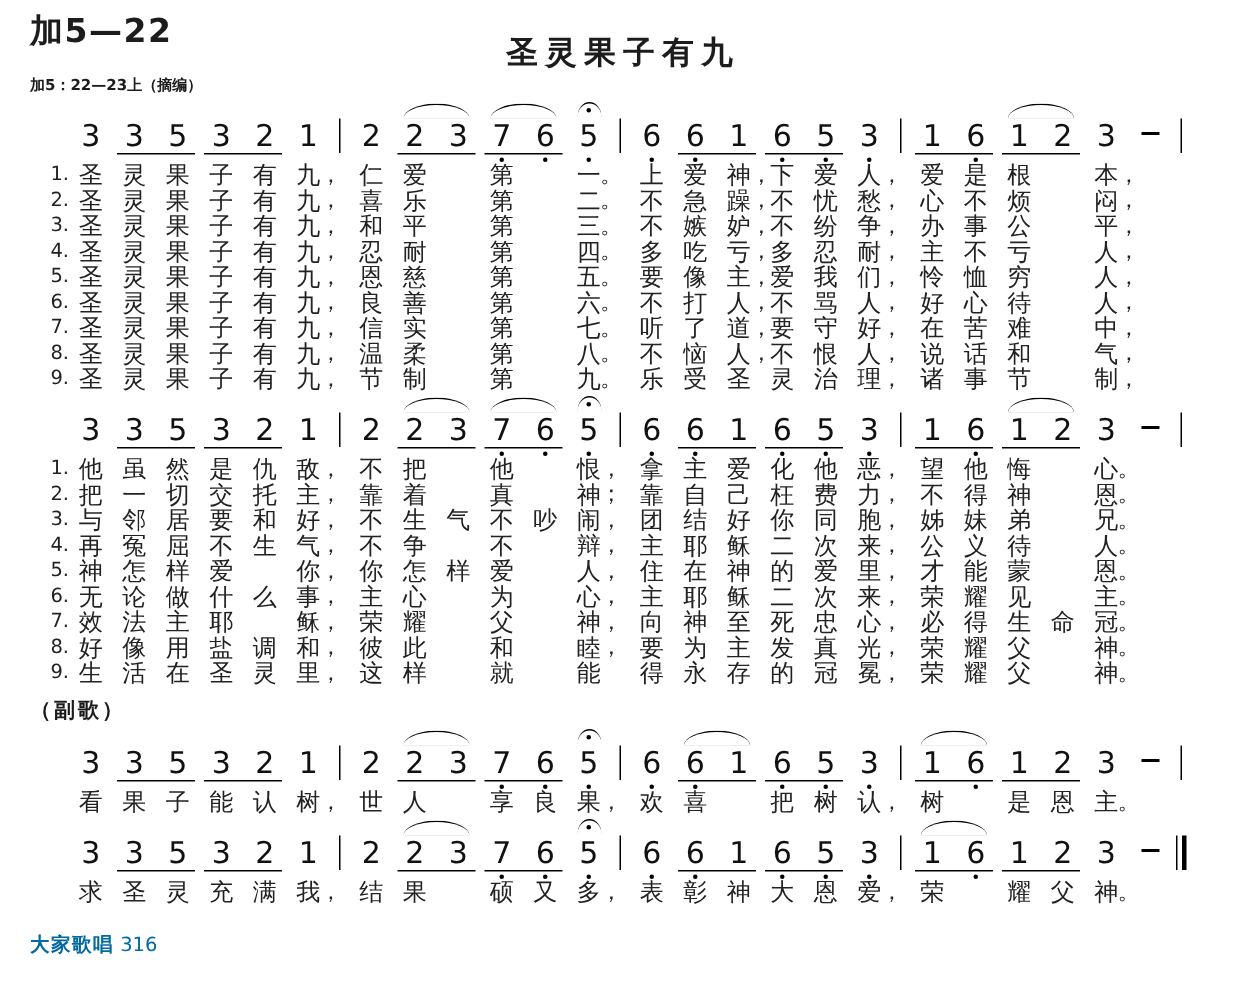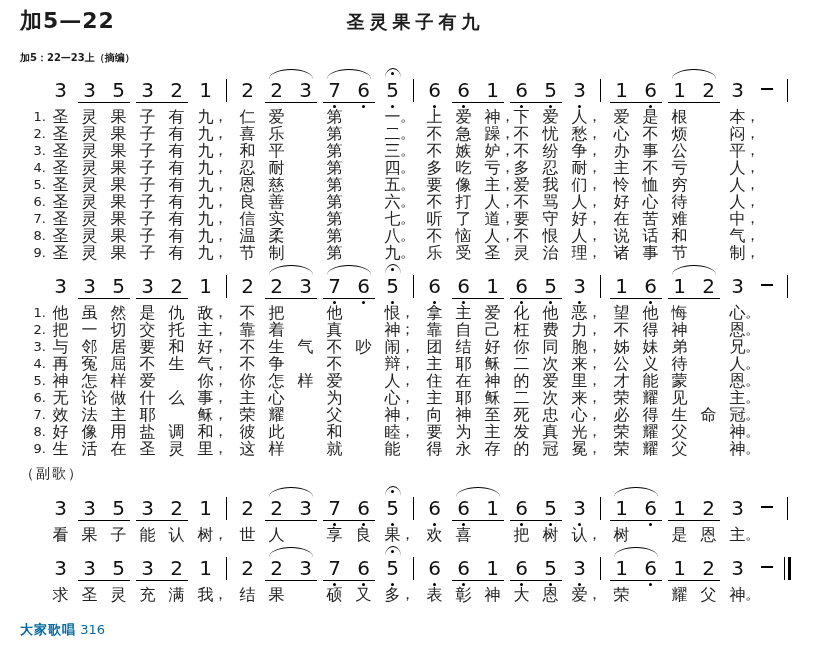--- a/index.html
+++ b/index.html
@@ -3,22 +3,22 @@
 <meta charset="utf-8">
 <style>
   html,body{margin:0;padding:0;background:#fff;}
   body{
     width:825px;height:672px;overflow:hidden;
     font-family:"DejaVu Sans","Liberation Sans",sans-serif;
     color:#1c1c1c;box-sizing:border-box;padding:6px 14px 0 20px;
   }
   .hdr{position:relative;height:30px;}
   .ref-big{font-size:22px;font-weight:bold;letter-spacing:1px;}
-  .title{position:absolute;left:0;right:0;top:4px;text-align:center;
-         font-size:18px;font-weight:bold;letter-spacing:5px;}
+  .title{position:absolute;left:0;right:0;top:15px;text-align:center;
+         font-size:21px;font-weight:bold;letter-spacing:5px;}
   .meta{margin-top:14px;font-size:10px;font-weight:bold;line-height:15px;}
   .meta .key{font-weight:bold;}
   
   .sysline{display:flex;margin-top:13px;height:30px;}
   .spacer{width:26px;flex:none;}
   .mcell{position:relative;width:29px;height:30px;flex:none;text-align:center;
          font-size:20px;line-height:25px;color:#111;}
   .mcell .beam{position:absolute;left:3px;bottom:5px;width:52px;height:1px;background:#000;}
   .mcell .odot{position:absolute;left:50%;bottom:0;margin-left:-1.5px;width:3px;height:3px;
                border-radius:50%;background:#000;}
@@ -33,21 +33,21 @@
   .bcell::before{content:"";position:absolute;left:6px;top:1px;width:1px;height:23px;background:#000;}
   .bcell.final::before{left:3px;}
   .bcell.final::after{content:"";position:absolute;left:7px;top:1px;width:3px;height:23px;background:#000;}
   
   .lrow{display:flex;height:17px;}
   .ncell{width:26px;flex:none;text-align:right;font-size:13px;line-height:17px;color:#222;}
   .lcell{position:relative;width:29px;flex:none;text-align:center;
          font-size:16px;line-height:17px;color:#222;white-space:nowrap;}
   .lcell .lpunct{position:absolute;left:22px;top:0;font-size:15px;}
   .lbar{width:13px;flex:none;}
-  .chorus-label{margin-top:6px;font-size:14px;font-weight:normal;letter-spacing:2px;}
+  .chorus-label{margin-top:6px;font-size:14px;font-weight:bold;letter-spacing:2px;}
   .sys{margin-top:2px;}
   .sys+.sys{margin-top:8px;}
   .sys .lrow:first-of-type{margin-top:2px;}
   .footer{margin-top:18px;font-size:13px;color:#0369a1;}
   .footer b{font-weight:bold;letter-spacing:1px;}
 </style>
 </head>
 <body>
 
 <div class="hdr">

